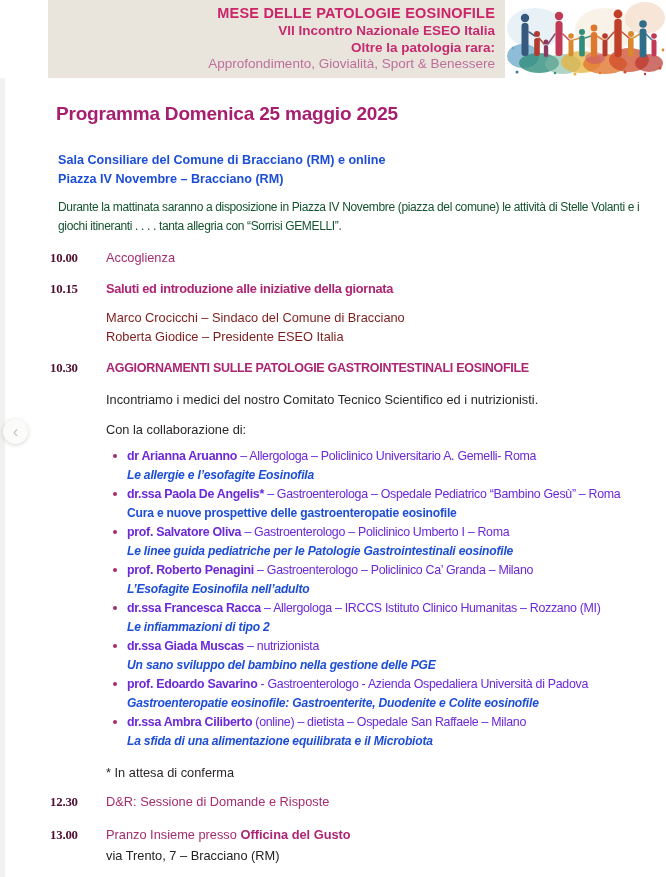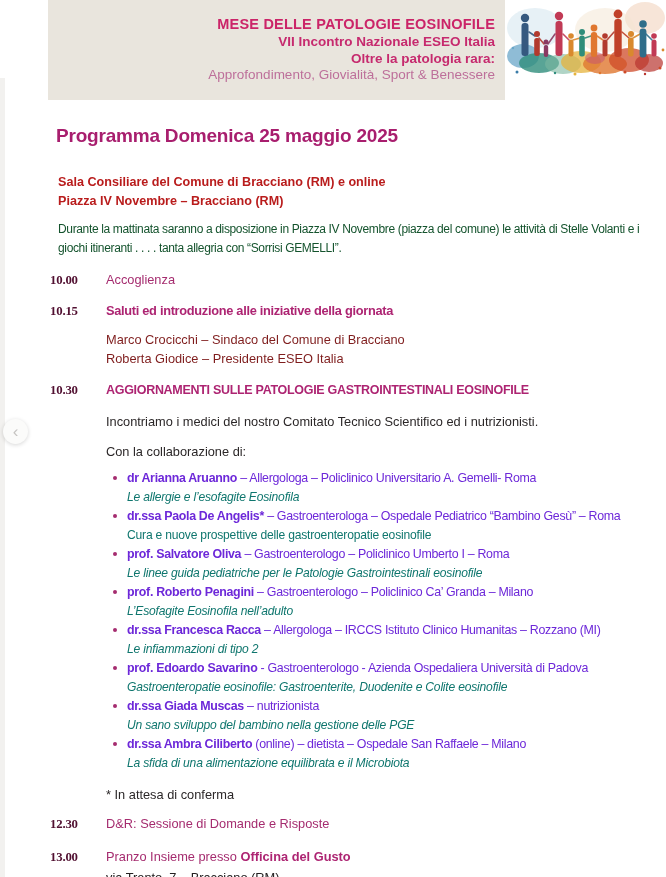--- a/index.html
+++ b/index.html
@@ -5,21 +5,21 @@
   * { margin:0; padding:0; box-sizing:border-box; }
   html,body { width:666px; height:877px; }
   body {
     font-family:"Liberation Sans", sans-serif;
     background:#ffffff;
     color:#2b2728;
     position:relative;
     overflow:hidden;
   }
   
-  .banner { display:flex; height:100px; background:#ffffff;margin-left:48px; }
+  .banner { display:flex; height:78px; background:#ffffff;margin-left:48px; }
   .banner-text {
     flex:1; background:#e9e5dd;
     display:flex; flex-direction:column; justify-content:center;
     text-align:right; padding-right:10px; line-height:1.22;
   }
   .bl1 { font-size:14.5px; font-weight:bold; color:#cb2468; letter-spacing:.2px; }
   .bl2, .bl3 { font-size:13.5px; font-weight:bold; color:#c62a6e; }
   .bl4 { font-size:13.5px; font-weight:normal; color:#bd6f9a; }
   .banner-art { width:161px; height:78px; background:#ffffff; }
   .banner-art svg { display:block; }
@@ -38,21 +38,21 @@
   }
 
   
   main { padding:0 24px 0 50px; }
   .page-title {
     margin:25px 0 0 6px;
     font-size:19px; font-weight:bold; letter-spacing:-.2px;
     color:#a81e6e; white-space:nowrap;
   }
   .venue { margin:26px 0 0 8px; font-size:12.6px; font-weight:bold;
-    line-height:19px; color:#b91c1c; }
+    line-height:19px; color:#1d4ed8; }
   .venue div { white-space:nowrap; }
   .note { margin:9px 0 0 8px; font-size:12px;
     letter-spacing:-.35px; line-height:19px; color:#14532d; }
   .note div { white-space:nowrap; }
 
   .row { display:grid; grid-template-columns:56px 1fr; margin-top:13px;
     font-size:12.8px; line-height:18px; }
   .time { font-weight:bold; color:#511031; letter-spacing:-.2px;font-family:Liberation Serif, serif; }
   .ttl-reg  { color:#a52c6f; }
   .ttl-bold { color:#ad2472; font-weight:bold; letter-spacing:-.3px; }
@@ -65,21 +65,21 @@
   ul.speakers { margin:10px 0 0 56px; list-style:none; }
   ul.speakers li { position:relative; padding-left:21px; margin-bottom:1px; }
   ul.speakers li::before {
     content:""; position:absolute; left:7px; top:7px;
     width:4px; height:4px; border-radius:50%; background:#a52c6f;
   }
   .sp-name { font-size:12.4px; letter-spacing:-.3px; line-height:18.5px;
     color:#6d28d9; white-space:nowrap; }
   .sp-name b { font-weight:bold; }
   .talk { font-size:12.1px; font-style:italic; letter-spacing:-.2px;
-    line-height:18.5px; color:#0f766e; white-space:nowrap; }
+    line-height:18.5px; color:#1d4ed8; white-space:nowrap;font-weight:bold; }
   .talk.roman { font-style:normal; }
 
   .footnote { margin:15px 0 0 56px; font-size:12.8px; color:#2b2728; }
 
   .lunch-line1 { color:#a52c6f; }
   .lunch-line1 b { color:#ad2472; font-weight:bold; }
   .lunch-line2 { color:#242021; margin-top:2px; line-height:19px; }
 </style>
 </head>
 <body>
@@ -219,26 +219,26 @@
     </li>
     <li>
       <div class="sp-name"><b>prof. Roberto Penagini</b> <span>– Gastroenterologo – Policlinico Ca’ Granda – Milano</span></div>
       <div class="talk">L’Esofagite Eosinofila nell’adulto</div>
     </li>
     <li>
       <div class="sp-name"><b>dr.ssa Francesca Racca</b> <span>– Allergologa – IRCCS Istituto Clinico Humanitas – Rozzano (MI)</span></div>
       <div class="talk">Le infiammazioni di tipo 2</div>
     </li>
     <li>
+      <div class="sp-name"><b>dr.ssa Giada Muscas</b> <span>– nutrizionista</span></div>
+      <div class="talk">Un sano sviluppo del bambino nella gestione delle PGE</div>
+    </li>
+    <li>
       <div class="sp-name"><b>prof. Edoardo Savarino</b> <span>- Gastroenterologo - Azienda Ospedaliera Università di Padova</span></div>
       <div class="talk">Gastroenteropatie eosinofile: Gastroenterite, Duodenite e Colite eosinofile</div>
-    </li>
-    <li>
-      <div class="sp-name"><b>dr.ssa Giada Muscas</b> <span>– nutrizionista</span></div>
-      <div class="talk">Un sano sviluppo del bambino nella gestione delle PGE</div>
     </li>
     <li>
       <div class="sp-name"><b>dr.ssa Ambra Ciliberto</b> <span>(online) – dietista – Ospedale San Raffaele – Milano</span></div>
       <div class="talk">La sfida di una alimentazione equilibrata e il Microbiota</div>
     </li>
   </ul>
 
   <p class="footnote">* In attesa di conferma</p>
 
   <div class="row">

